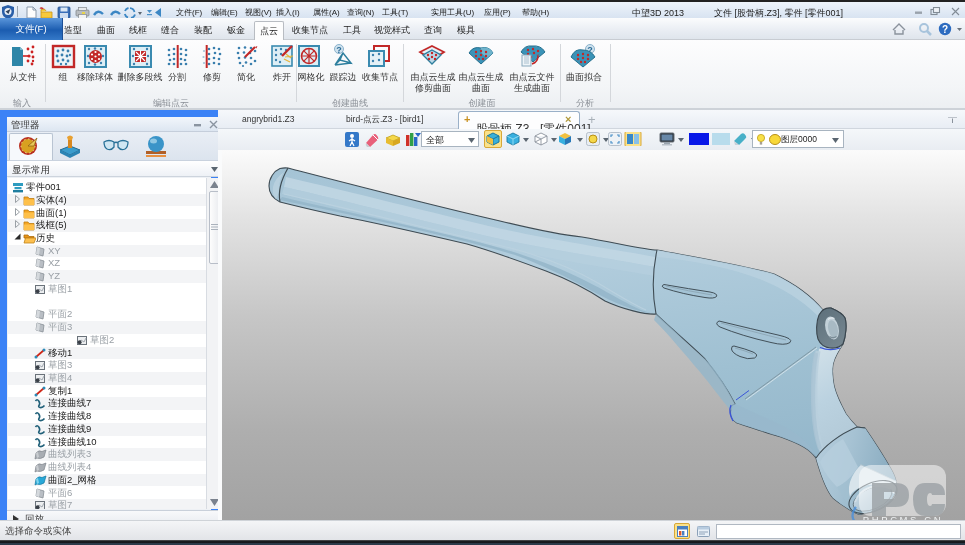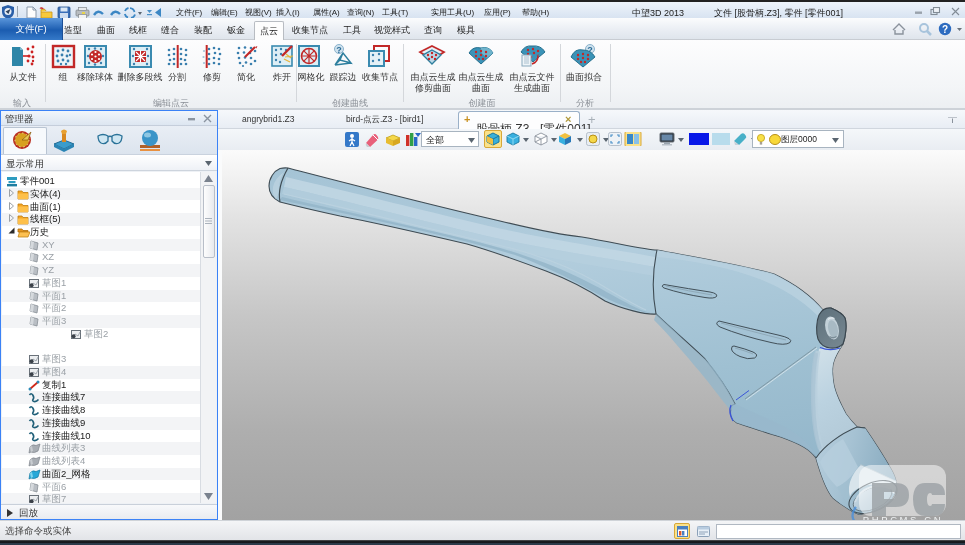--- a/index.html
+++ b/index.html
@@ -29,21 +29,21 @@
 .rsep { position:absolute; top:4px; width:1px; height:58px; background:#d4d7db; }
 .rlabel { position:absolute; top:32px; font-size:9px; color:#333; text-align:center; line-height:10.5px; }
 .glabel { position:absolute; top:57px; font-size:9px; color:#8a8f96; text-align:center; }
 
 
 .trow { position:absolute; left:0; width:198px; height:12.7px; font-size:9.5px; }
 .trow span { position:absolute; top:0px; line-height:12.7px; white-space:nowrap; }
 .ti { position:absolute; top:1px; }
 
 #manager { position:absolute; top:110px; left:0; width:218px; height:410px;
-  background:#eef1f5; border:1px solid #3b82f6; }
+  background:#eef1f5; border:7px solid #3b82f6; }
 #docarea { position:absolute; top:110px; left:218px; width:747px; height:410px; background:#fafbfc; }
 
 
 #doctabs { position:absolute; top:0; left:0; width:747px; height:19px;
   background:linear-gradient(#f6f8fb,#e8edf4); border-bottom:1px solid #d0d6de; font-size:9.5px; color:#333; }
 
 #dmtoolbar { position:absolute; top:19px; left:0; width:747px; height:21px;
   background:linear-gradient(#f4f7fa,#e9edf2); }
 
 #viewport { position:absolute; top:40px; left:4px; width:743px; height:370px;
@@ -519,27 +519,20 @@
           <span style="left:40px;color:#9aa0a6">YZ</span>
         </div>
       <div class="trow" style="top:104.8px;">
           <svg class="ti" style="left:26px" width="12" height="11" viewBox="0 0 12 11">
             <rect x="1.5" y="1.5" width="9" height="8" fill="#eceef0" stroke="#6a727a" stroke-width="1"></rect>
             <path d="M2 8.5 L5 5 L8 7 L10 3" stroke="#9aa0a8" stroke-width="0.9" fill="none"></path>
             <circle cx="3.6" cy="7.2" r="2" fill="#3a4048"></circle>
           </svg>
           <span style="left:40px;color:#9aa0a6">草图1</span>
         </div>
-      <div class="trow" style="top:117.6px;background:#f3f4f6;">
-          <svg class="ti" style="left:26px" width="12" height="11" viewBox="0 0 12 11">
-            <path d="M3 1 L10 3 L9 10 L2 8 Z" fill="#b9bec4" stroke="#888f96" stroke-width="0.8"></path>
-            <path d="M3 1 L6 2 L5 9 L2 8 Z" fill="#d5d9dd"></path>
-          </svg>
-          <span style="left:40px;color:#9aa0a6">平面1</span>
-        </div>
       <div class="trow" style="top:130.3px;">
           <svg class="ti" style="left:26px" width="12" height="11" viewBox="0 0 12 11">
             <path d="M3 1 L10 3 L9 10 L2 8 Z" fill="#b9bec4" stroke="#888f96" stroke-width="0.8"></path>
             <path d="M3 1 L6 2 L5 9 L2 8 Z" fill="#d5d9dd"></path>
           </svg>
           <span style="left:40px;color:#9aa0a6">平面2</span>
         </div>
       <div class="trow" style="top:143.0px;background:#f3f4f6;">
           <svg class="ti" style="left:26px" width="12" height="11" viewBox="0 0 12 11">
             <path d="M3 1 L10 3 L9 10 L2 8 Z" fill="#b9bec4" stroke="#888f96" stroke-width="0.8"></path>
@@ -547,20 +540,28 @@
           </svg>
           <span style="left:40px;color:#9aa0a6">平面3</span>
         </div>
       <div class="trow" style="top:155.8px;margin-left:42px;">
           <svg class="ti" style="left:26px" width="12" height="11" viewBox="0 0 12 11">
             <rect x="1.5" y="1.5" width="9" height="8" fill="#eceef0" stroke="#6a727a" stroke-width="1"></rect>
             <path d="M2 8.5 L5 5 L8 7 L10 3" stroke="#9aa0a8" stroke-width="0.9" fill="none"></path>
             <circle cx="3.6" cy="7.2" r="2" fill="#3a4048"></circle>
           </svg>
           <span style="left:40px;color:#9aa0a6">草图2</span>
+        </div>
+      <div class="trow" style="top:168.5px;background:#f3f4f6;">
+          <svg class="ti" style="left:26px" width="12" height="11" viewBox="0 0 12 11">
+            <path d="M2 9 L10 2" stroke="#d02818" stroke-width="1.7"></path>
+            <circle cx="2" cy="9" r="1.5" fill="#2a8ab8"></circle>
+            <circle cx="10" cy="2" r="1.5" fill="#2a8ab8"></circle>
+          </svg>
+          <span style="left:40px;color:#1a1a1a">移动1</span>
         </div>
       <div class="trow" style="top:181.2px;">
           <svg class="ti" style="left:26px" width="12" height="11" viewBox="0 0 12 11">
             <rect x="1.5" y="1.5" width="9" height="8" fill="#eceef0" stroke="#6a727a" stroke-width="1"></rect>
             <path d="M2 8.5 L5 5 L8 7 L10 3" stroke="#9aa0a8" stroke-width="0.9" fill="none"></path>
             <circle cx="3.6" cy="7.2" r="2" fill="#3a4048"></circle>
           </svg>
           <span style="left:40px;color:#9aa0a6">草图3</span>
         </div>
       <div class="trow" style="top:194.0px;background:#f3f4f6;">

